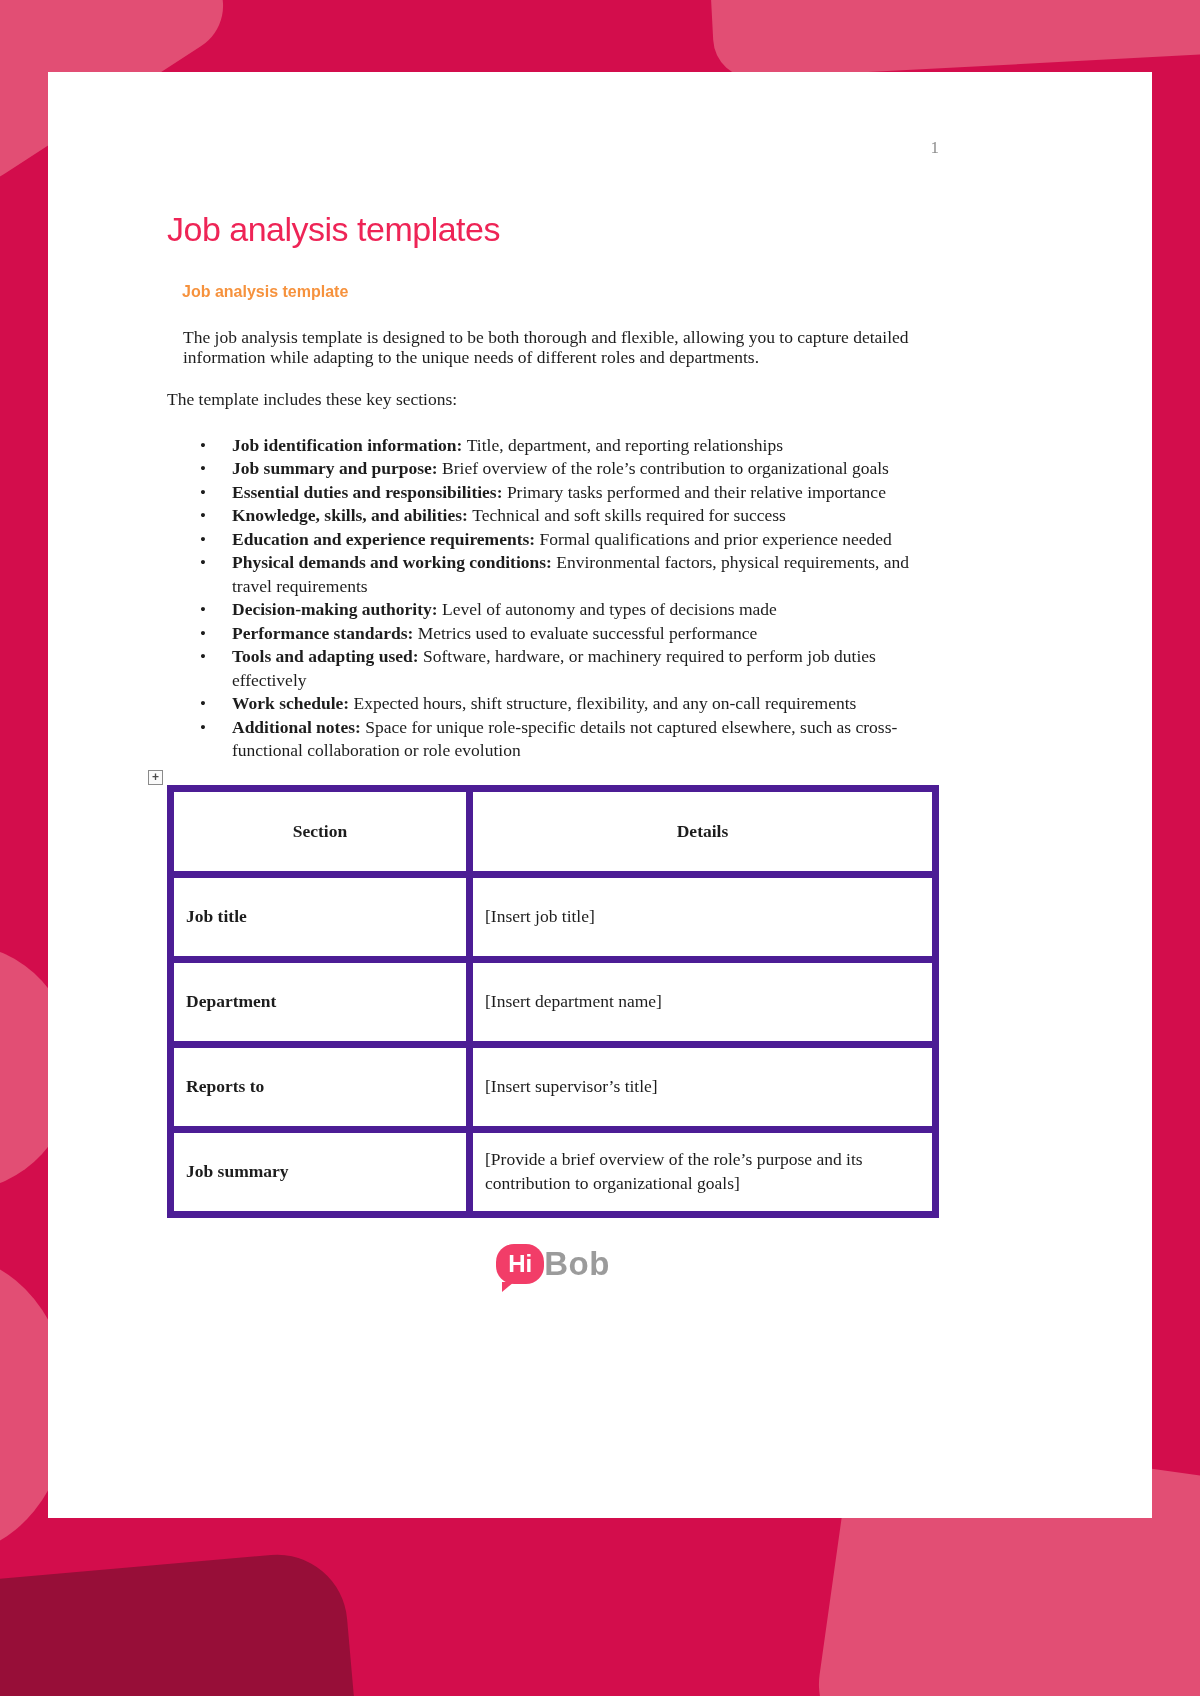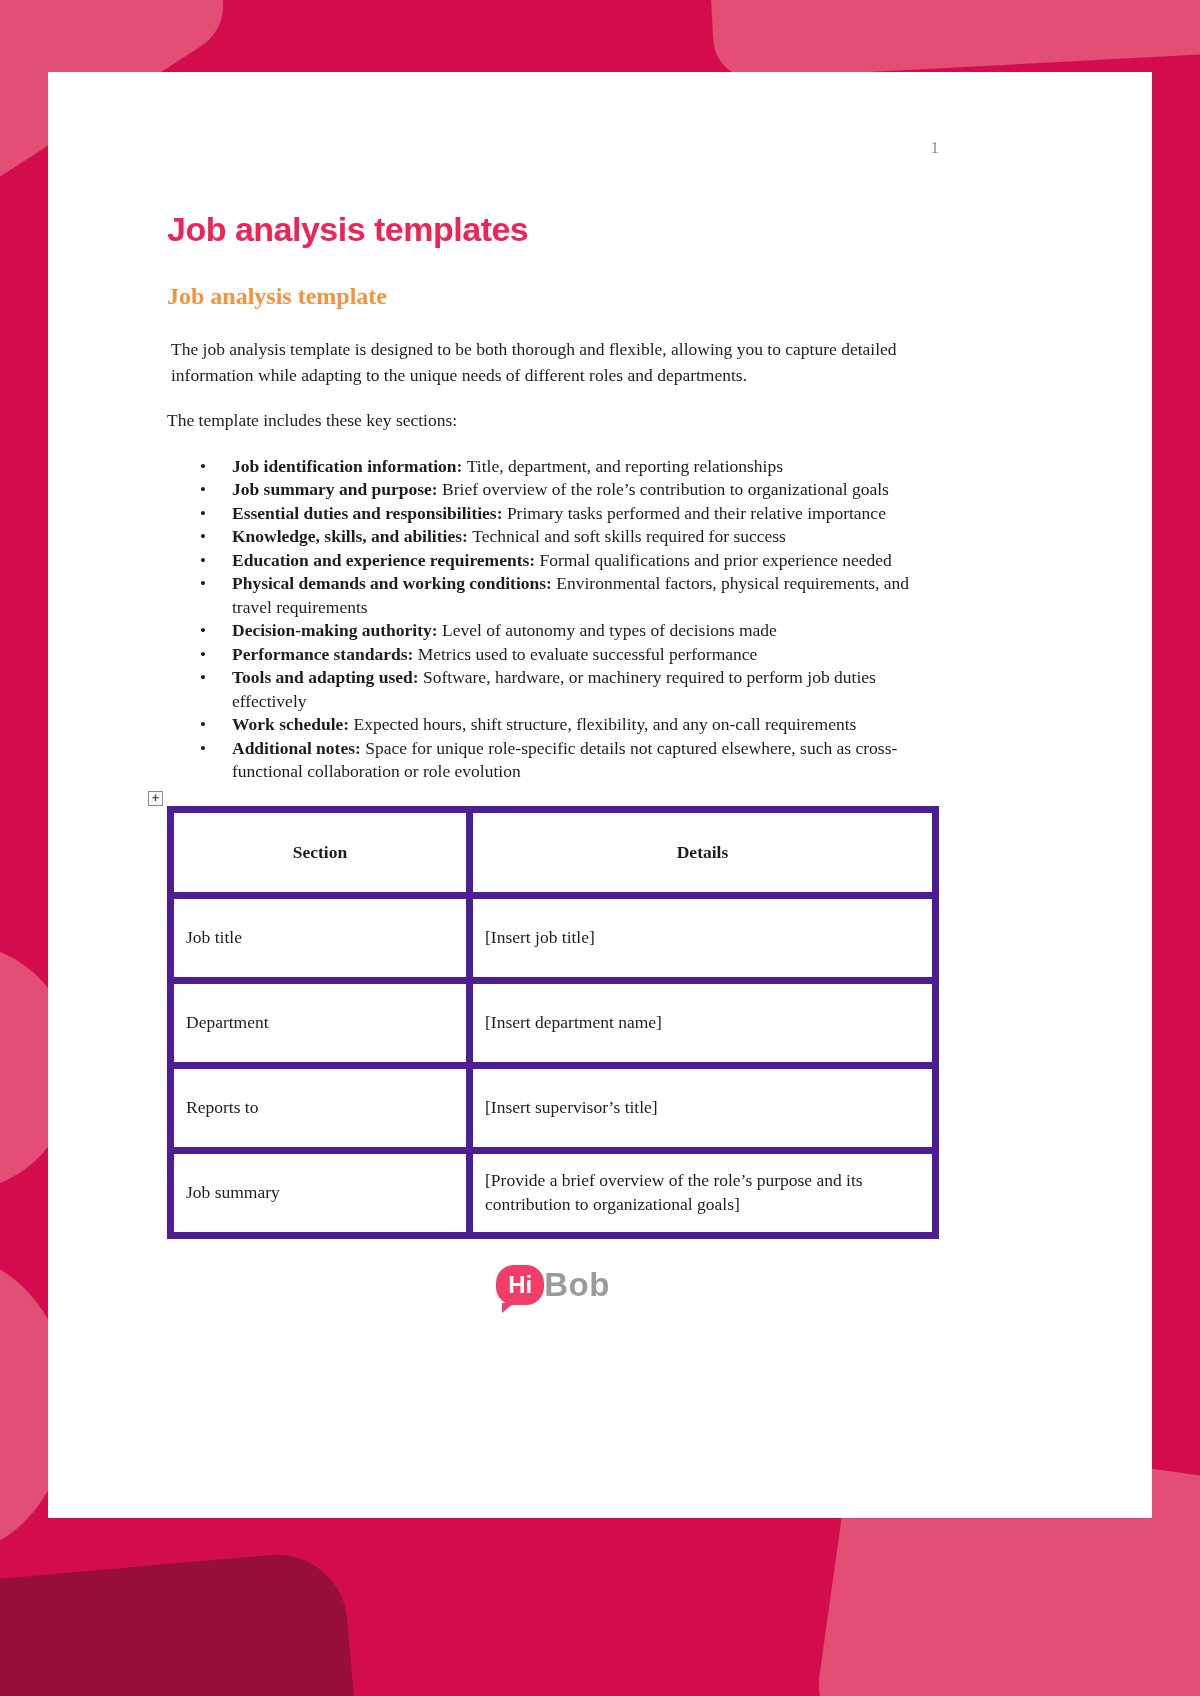--- a/index.html
+++ b/index.html
@@ -33,28 +33,28 @@
     position:absolute;left:48px;top:72px;width:1104px;height:1446px;
     background:#ffffff;
     padding:66px 213px 0 119px;
   }
   .page-number{
     text-align:right;font-size:17px;color:#8e8e8e;margin:0;
     font-family:"Liberation Serif",serif;
   }
   h1.doc-title{
     margin:52px 0 0 0;font-family:"Liberation Sans",sans-serif;
-    font-weight:bold;font-size:34px;color:var(--accent-pink,#ee2456);
+    font-weight:normal;font-size:34px;color:var(--accent-pink,#ee2456);
     letter-spacing:-0.5px;
   }
   h2.doc-subtitle{
-    margin:34px 0 0 0;font-family:Liberation Serif, serif;
-    font-weight:bold;font-size:24px;color:var(--accent-orange,#f6923d);
+    margin:34px 0 0 15px;font-family:Liberation Sans, sans-serif;
+    font-weight:bold;font-size:16px;color:var(--accent-orange,#f6923d);
   }
-  p.body-par{margin:26px 0 0 4px;font-size:17.5px;line-height:26px;}
+  p.body-par{margin:26px 0 0 16px;font-size:17.5px;line-height:20px;}
   p.lead-par{margin:21px 0 8px 0;font-size:17.5px;line-height:23.5px;}
   ul.bullets{
     margin:22px 0 0 0;padding:0;list-style:none;
     font-size:17.5px;line-height:23.5px;
   }
   ul.bullets li{position:relative;padding-left:65px;margin:0;}
   ul.bullets li::before{
     content:"•";position:absolute;left:33px;top:0;
     font-size:17px;color:var(--ink,#1d1d1d);
   }
@@ -67,21 +67,21 @@
     font:bold 12px/13px "Liberation Sans",sans-serif;text-align:center;
     cursor:move;
   }
   table.job-table{border-collapse:collapse;width:772px;table-layout:fixed;}
   table.job-table th,table.job-table td{
     border:7px solid #4c1d95;font-size:17.5px;vertical-align:middle;
   }
   table.job-table th{height:86px;text-align:center;font-weight:bold;padding:8px 12px;}
   table.job-table td{height:85px;padding:10px 12px;text-align:left;}
   table.job-table .col-section{width:299px;}
-  table.job-table td.cell-section{font-weight:normal;}
+  table.job-table td.cell-section{font-weight:bold;}
   table.job-table td.cell-details{line-height:23.5px;}
   
   .logo{
     margin-top:26px;display:flex;justify-content:center;align-items:center;
     font-family:"Liberation Sans",sans-serif;
   }
   .logo .bubble{
     position:relative;display:inline-flex;align-items:center;justify-content:center;
     width:48px;height:40px;border-radius:18px;
     background:var(--logo-pink,#f23d68);color:#ffffff;

